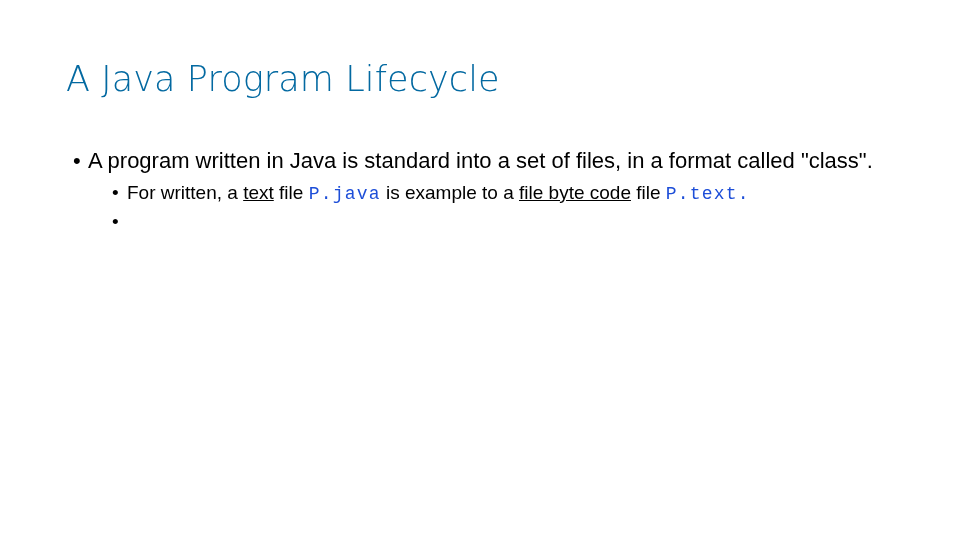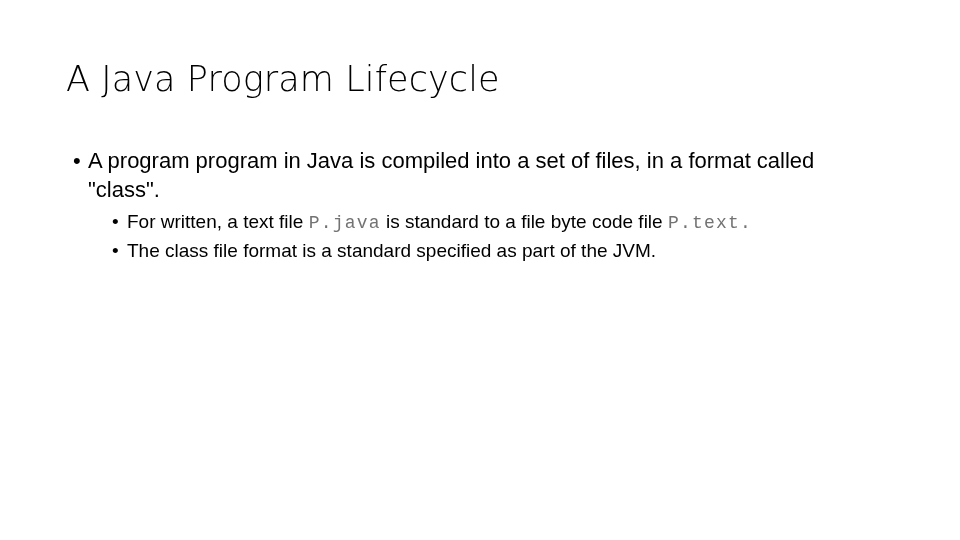--- a/index.html
+++ b/index.html
@@ -27,21 +27,21 @@
   .slide-title {
     position: absolute;
     left: 66px;
     top: 56px;
     width: 820px;
     font-family: "DejaVu Sans", sans-serif;
     font-size: 35px;
     font-weight: 300;
     line-height: 46px;
     letter-spacing: 0.1px;
-    color: #000000;
+    color: #0369a1;
     white-space: nowrap;
   }
 
   
   .body-block {
     position: absolute;
     left: 66px;
     top: 146px;
     width: 800px;
   }
@@ -82,48 +82,49 @@
   }
   .bullet-l2 > .dot {
     position: absolute;
     left: 1px;
     top: 0;
     font-size: 19px;
     line-height: 28px;
   }
 
   .u {
+    text-decoration: underline;
     text-underline-offset: 1px;
   }
 
   code, .mono {
     font-family: "Liberation Mono", "DejaVu Sans Mono", monospace;
     font-size: 18px;
     letter-spacing: 1.2px;
-    color: #737373;
+    color: #1d4ed8;
   }
 </style>
 </head>
 <body>
 
 <div class="slide">
 
   <div class="slide-title">A Java Program Lifecycle</div>
 
   <div class="body-block">
 
     <div class="bullet-l1">
-      <span class="dot">•</span><span>A program program in Java is compiled into a set of files, in a format called </span><span>"class"</span><span>.</span>
+      <span class="dot">•</span><span>A program written in Java is standard into a set of files, in a format called </span><span>"class"</span><span>.</span>
     </div>
 
     <div class="sublist">
 
       <div class="bullet-l2">
-        <span class="dot">•</span><span>For written, a </span><span class="u">text</span><span> file </span><code>P.java</code><span> is standard to a </span><span class="u">file byte code</span><span> file </span><code>P.text.</code>
+        <span class="dot">•</span><span>For written, a </span><span class="u">text</span><span> file </span><code>P.java</code><span> is example to a </span><span class="u">file byte code</span><span> file </span><code>P.text.</code>
       </div>
 
       <div class="bullet-l2">
-        <span class="dot">•</span><span>The class file format is a standard specified as part of the JVM.</span>
+        <span class="dot">•</span>
       </div>
 
     </div>
   </div>
 </div>
 
 </body></html>

